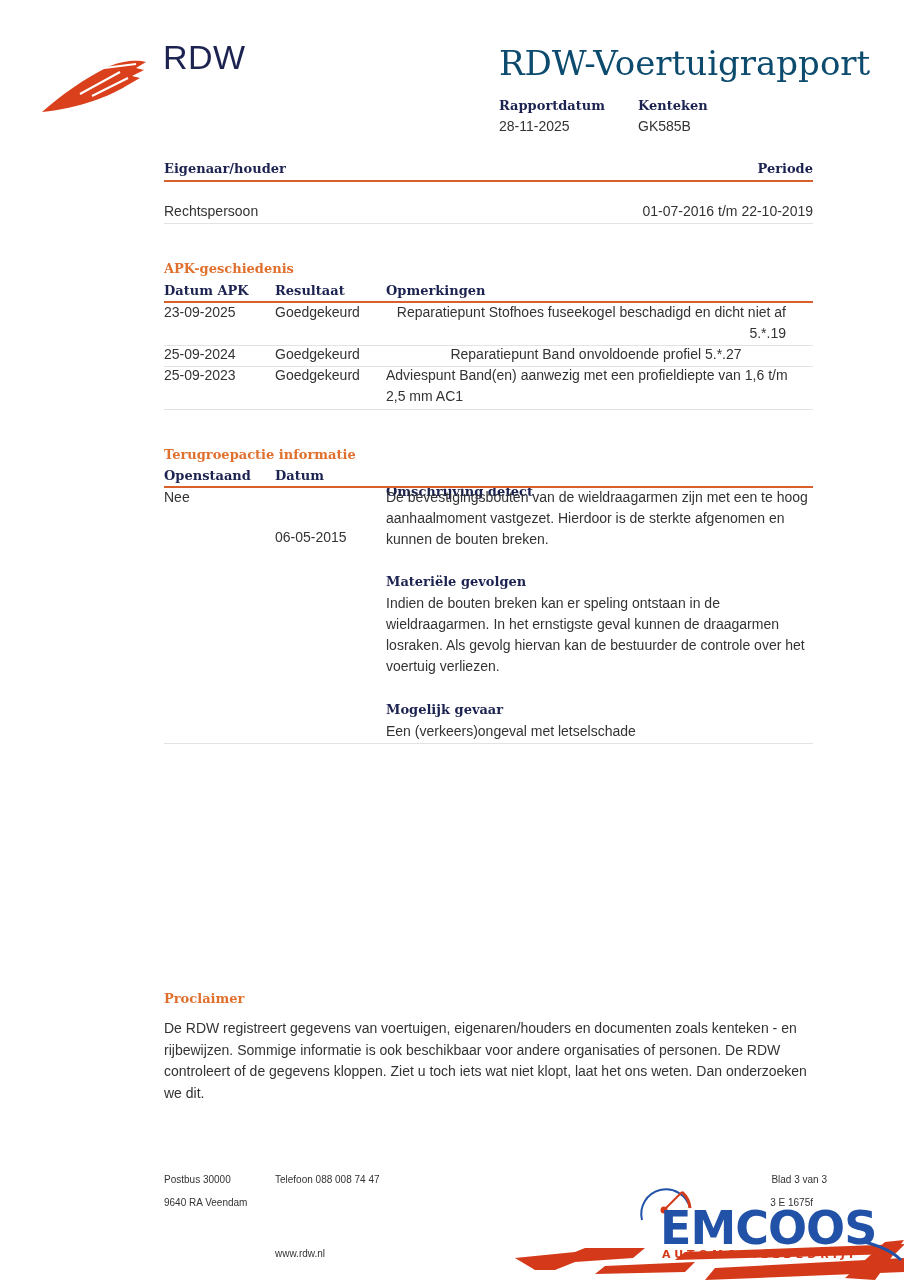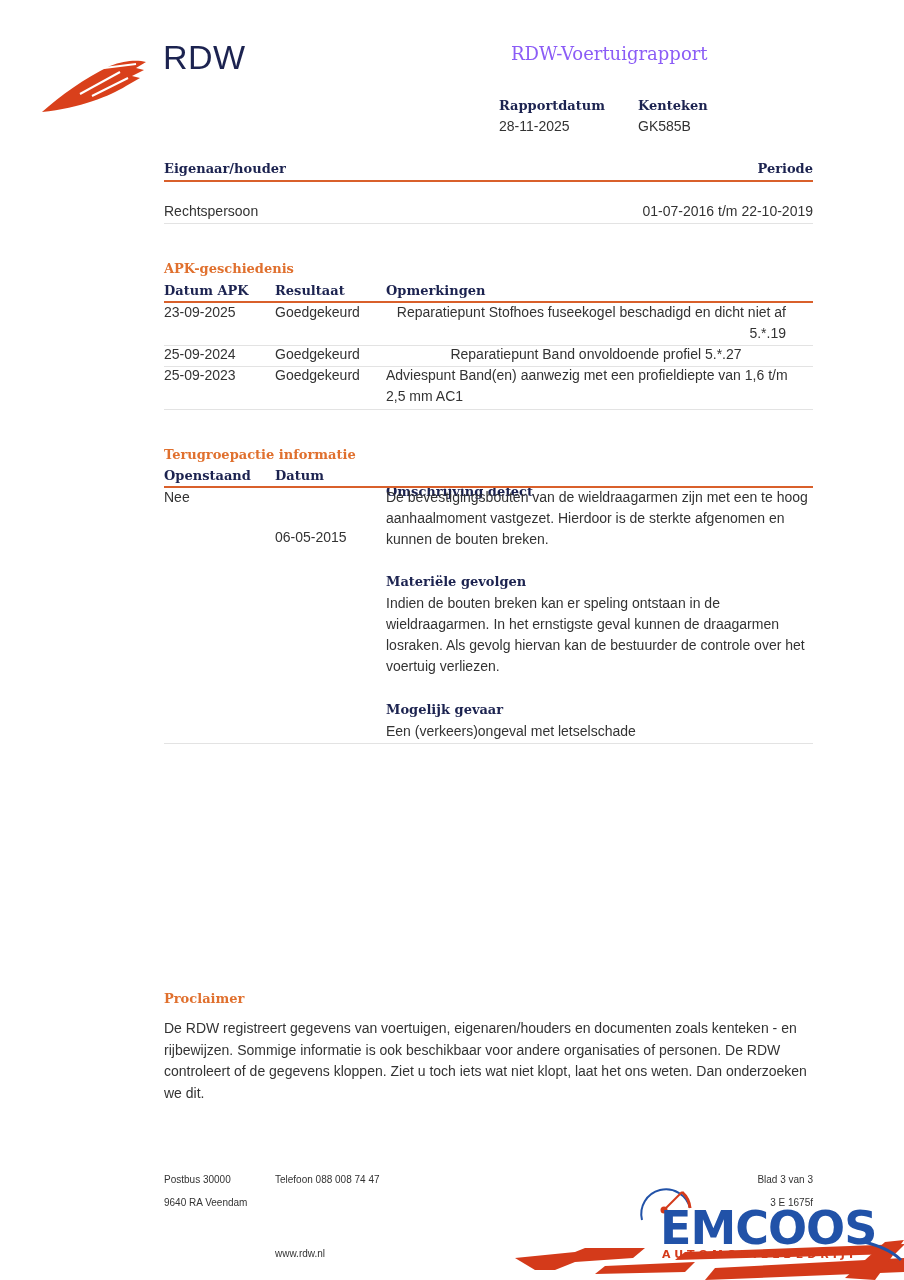--- a/index.html
+++ b/index.html
@@ -4,21 +4,21 @@
 <style>
   * { box-sizing: border-box; margin: 0; padding: 0; }
   html, body { width: 904px; height: 1280px; background: #ffffff; overflow: hidden; }
   body { position: relative; font-family: "Liberation Sans", sans-serif; color: #333333; }
 
   .abs { position: absolute; }
 
   .logo-feather { left: 40px; top: 56px; width: 110px; height: 60px; }
   .logo-text { left: 163px; top: 38px; font-family: Liberation Sans, sans-serif; font-size: 34px; color: #1c2350; letter-spacing: 0.5px; }
 
-  .report-title { left: 511px; top: 43px; font-family: "DejaVu Serif", serif; font-size: 18px; color: #8b5cf6; white-space: nowrap; }
+  .report-title { left: 499px; top: 43px; font-family: "DejaVu Serif", serif; font-size: 34px; color: #0c4a6e; white-space: nowrap; }
 
   .meta-label { font-family: "DejaVu Serif", serif; font-weight: bold; font-size: 13px; color: #1c2350; }
   .meta-value { font-size: 14px; color: #333; }
 
   .sec-head { font-family: "DejaVu Serif", serif; font-weight: bold; font-size: 13px; color: #1c2350; }
   .sec-title { font-family: "DejaVu Serif", serif; font-weight: bold; font-size: 13px; color: #e0702e; }
 
   .rule-orange { height: 2px; background: #d9602b; left: 164px; width: 649px; }
   .rule-grey { height: 1px; background: #e3e3e3; left: 164px; width: 649px; }
 
@@ -95,21 +95,21 @@
 <div class="abs cell" style="left:386px; top:721px;">Een (verkeers)ongeval met letselschade</div>
 <div class="abs rule-grey" style="top:743px;"></div>
 
 <div class="abs sec-title" style="left:164px; top:991px;">Proclaimer</div>
 <div class="abs proclaimer-text">De RDW registreert gegevens van voertuigen, eigenaren/houders en documenten zoals kenteken - en rijbewijzen. Sommige informatie is ook beschikbaar voor andere organisaties of personen. De RDW controleert of de gegevens kloppen. Ziet u toch iets wat niet klopt, laat het ons weten. Dan onderzoeken we dit.</div>
 
 <div class="abs foot" style="left:164px; top:1174px;">Postbus 30000</div>
 <div class="abs foot" style="left:164px; top:1197px;">9640 RA Veendam</div>
 <div class="abs foot" style="left:275px; top:1174px;">Telefoon 088 008 74 47</div>
 <div class="abs foot" style="left:275px; top:1248px;">www.rdw.nl</div>
-<div class="abs foot" style="right:91px; top:1174px;">Blad 3 van 3</div>
+<div class="abs foot" style="right:77px; top:1174px;">Blad 3 van 3</div>
 <div class="abs foot" style="right:91px; top:1197px;margin-left:23px;">3 E 1675f</div>
 
 <svg class="abs" style="left:636px; top:1180px; width:60px; height:46px;" viewBox="0 0 60 46">
   <path d="M6 40 A24 24 0 1 1 54 28" fill="none" stroke="#2152a8" stroke-width="2"></path>
   <path d="M46 12 A24 24 0 0 1 54 28" fill="none" stroke="#d43a1a" stroke-width="3"></path>
   <line x1="28" y1="30" x2="46" y2="12" stroke="#d43a1a" stroke-width="2"></line>
   <circle cx="28" cy="30" r="3.5" fill="#d43a1a"></circle>
 </svg>
 <svg class="abs" style="left:515px; top:1238px; width:389px; height:42px;" viewBox="0 0 389 42">
   <polygon points="0,20 60,14 70,10 130,10 118,20 60,24 40,32 20,32" fill="#d43a1a"></polygon>

